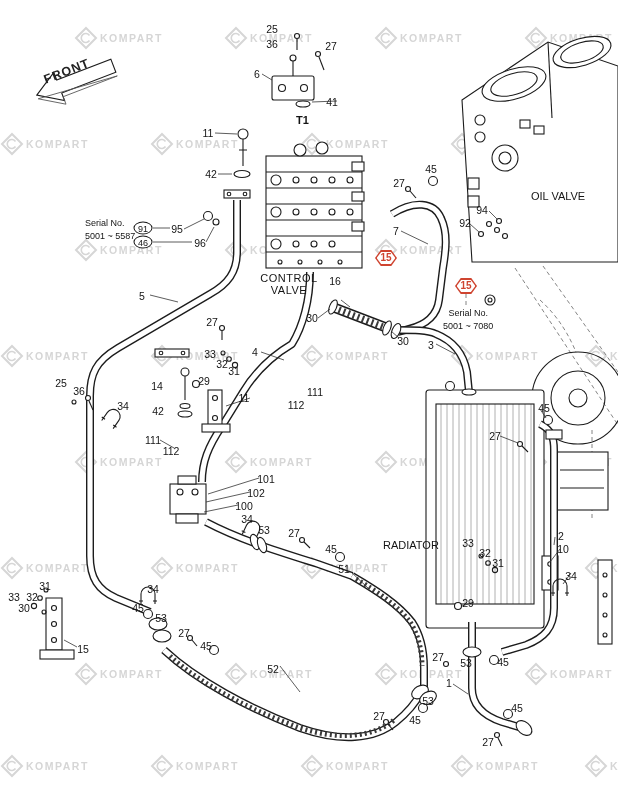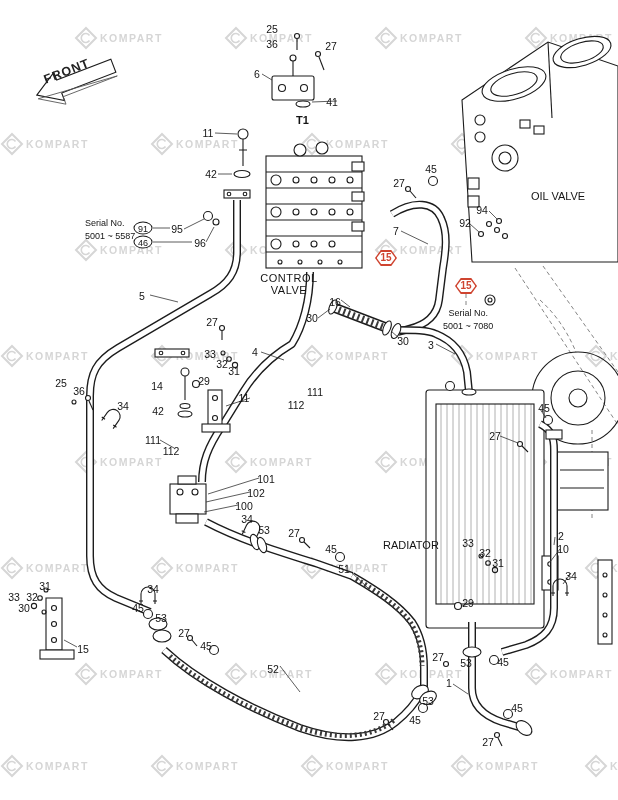--- a/index.html
+++ b/index.html
@@ -547,21 +547,21 @@
       <span class="callout" style="left: 211px; top: 174px;">42</span>
       <span class="callout" style="left: 177px; top: 229px;">95</span>
       <span class="callout" style="left: 200px; top: 243px;">96</span>
       <span class="callout" style="left: 399px; top: 183px;">27</span>
       <span class="callout" style="left: 431px; top: 169px;">45</span>
       <span class="callout" style="left: 482px; top: 210px;">94</span>
       <span class="callout" style="left: 465px; top: 223px;">92</span>
       <span class="callout" style="left: 396px; top: 231px;">7</span>
       <span class="callout" style="left: 142px; top: 296px;">5</span>
       <span class="callout" style="left: 212px; top: 322px;">27</span>
-      <span class="callout" style="left: 335px; top: 302px;">16</span>
+      <span class="callout" style="left: 335px; top: 281px;">16</span>
       <span class="callout" style="left: 312px; top: 318px;">30</span>
       <span class="callout" style="left: 403px; top: 341px;">30</span>
       <span class="callout" style="left: 255px; top: 352px;">4</span>
       <span class="callout" style="left: 210px; top: 354px;">33</span>
       <span class="callout" style="left: 222px; top: 364px;">32</span>
       <span class="callout" style="left: 234px; top: 371px;">31</span>
       <span class="callout" style="left: 204px; top: 381px;">29</span>
       <span class="callout" style="left: 157px; top: 386px;">14</span>
       <span class="callout" style="left: 158px; top: 411px;">42</span>
       <span class="callout" style="left: 244px; top: 398px;">11</span>

